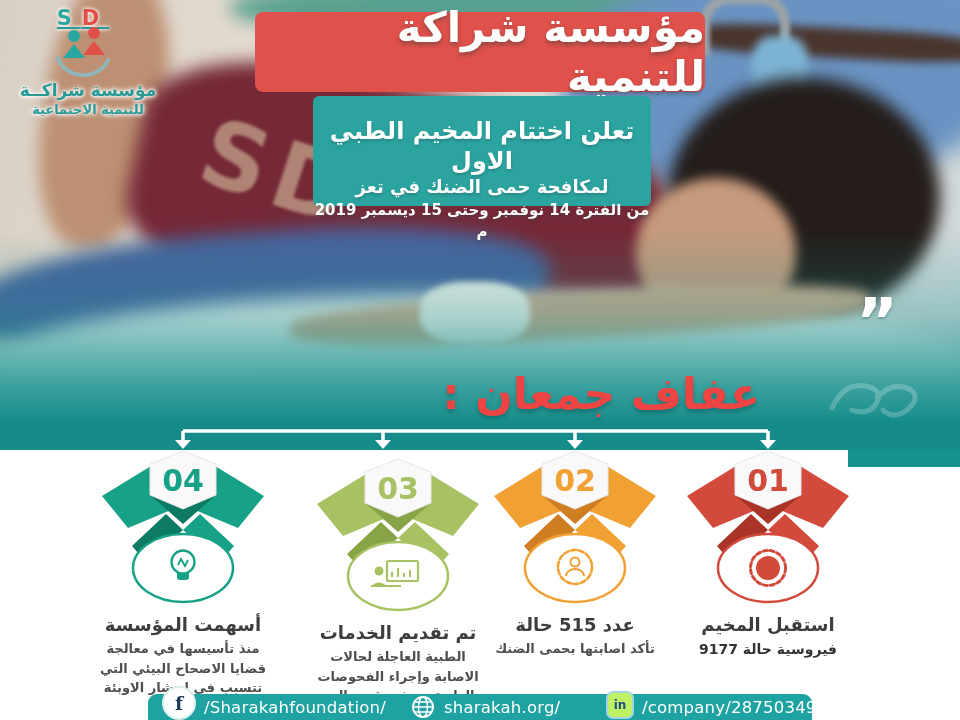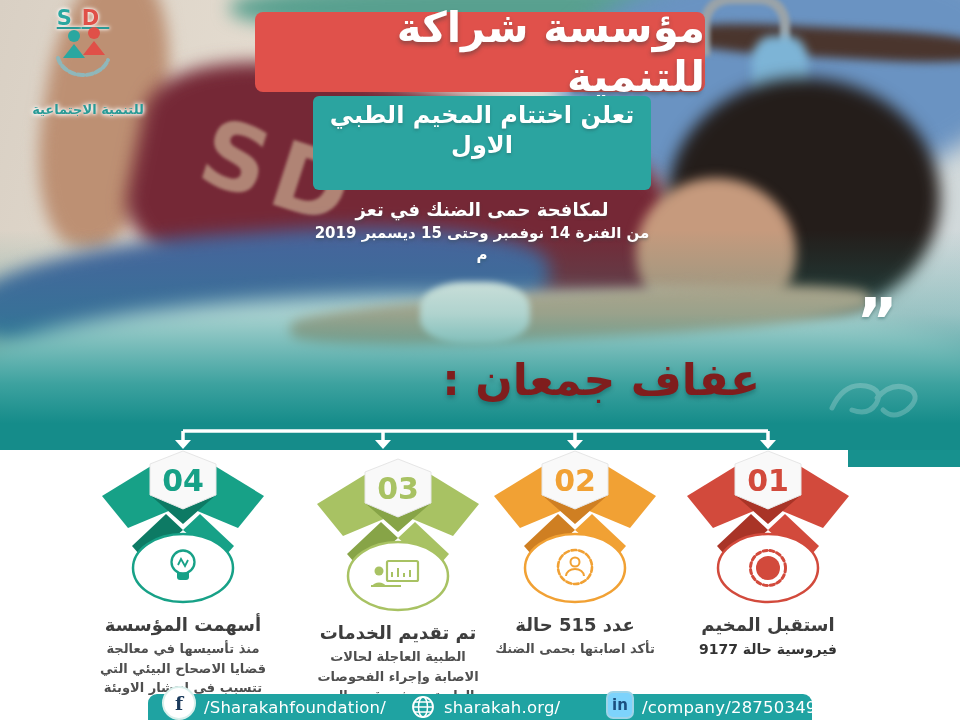--- a/index.html
+++ b/index.html
@@ -42,32 +42,32 @@
            text-shadow:0 0 3px #fff,0 0 5px #fff,0 0 6px #fff;}
   .logo-l2{position:absolute;left:0;top:100px;width:160px;font-weight:bold;font-size:13px;
            text-shadow:0 0 3px #fff,0 0 5px #fff,0 0 6px #fff;}
 
   
   .banner{left:255px;top:12px;width:450px;height:80px;border-radius:8px;
           display:flex;align-items:center;justify-content:center;
           color:#fff;font-size:42px;font-weight:bold;
           text-shadow:0 3px 4px rgba(60,60,60,.45);}
   .panel{left:313px;top:96px;width:338px;height:90px;border-radius:6px;
-         color:#fff;text-align:center;padding-top:4px;
+         color:#fff;text-align:center;padding-top:20px;
          text-shadow:0 2px 3px rgba(40,80,80,.35);}
   .panel .l1{font-size:24px;font-weight:bold;line-height:1.25;}
-  .panel .l2{font-size:18px;font-weight:bold;line-height:1.25;margin-top:39px;}
+  .panel .l2{font-size:18px;font-weight:bold;line-height:1.25;}
   .panel .l3{font-size:15px;font-weight:bold;line-height:1.5;}
 
   
   .quote-mark{right:62px;top:290px;color:#fff;font-size:64px;font-weight:bold;line-height:1;
               text-shadow:0 2px 3px rgba(0,60,60,.3);}
   .role{right:120px;top:316px;color:#fff;font-size:26px;font-weight:bold;
         text-shadow:0 2px 3px rgba(0,60,60,.35);}
-  .person{right:200px;top:354px;color:#7f1d1d;font-size:44px;font-weight:bold;
+  .person{right:200px;top:368px;color:#ef4444;font-size:44px;font-weight:bold;
           text-shadow:0 3px 4px rgba(0,60,60,.35);}
   .watermark{right:38px;top:368px;opacity:.22;}
 
   
   .connector{left:0;top:418px;}
 
   
   .step{position:absolute;top:450px;width:200px;text-align:center;}
   .step svg.badge{display:block;margin:0 auto;}
   .wing{fill:var(--c);}
@@ -82,23 +82,23 @@
   .step-body.big{font-size:13px;}
   .step-body.num-line{font-size:14px;color:#333;}
 
   
   .footer-bar{left:148px;top:694px;width:664px;height:26px;border-radius:9px 9px 0 0;color:#fff;}
   .f-group{position:absolute;top:0;height:26px;display:flex;align-items:center;gap:8px;}
   .f-label{font-size:16.5px;letter-spacing:.2px;}
   .fb-icon{width:30px;height:30px;margin-top:-8px;border-radius:50%;background:#fff;border:2px solid #d9f0ec;
            display:flex;align-items:center;justify-content:center;
            color:#1b3a5c;font-weight:bold;font-size:19px;font-family:"DejaVu Serif",serif;}
-  .in-icon{width:24px;height:24px;margin-top:-4px;border-radius:7px;background:#7dd3fc;border:2px solid #9fd4e8;
+  .in-icon{width:24px;height:24px;margin-top:-4px;border-radius:7px;background:#bef264;border:2px solid #9fd4e8;
            display:flex;align-items:center;justify-content:center;
-           color:#1b4f80;font-weight:bold;font-size:15px;}
+           color:#1b4f80;font-weight:bold;font-size:12px;}
 </style>
 </head>
 <body>
 
 <div class="stage">
 
   <div class="photo">
     <div class="blob b-scrub"></div>
     <div class="blob b-pillow"></div>
     <div class="blob b-wood"></div>
@@ -122,20 +122,21 @@
     <div class="logo-letters" style="direction:ltr;text-decoration:underline;">
       <span class="s">S</span><span class="d">D</span>
     </div>
     <svg class="logo-mark" width="66" height="58" viewBox="0 0 66 58">
       <path d="M8,34 a26,22 0 0 0 50,2" fill="none" stroke="#8fb7ba" stroke-width="4" stroke-dasharray="6 3" stroke-linecap="round"></path>
       <circle cx="24" cy="12" r="6" fill="#2aa7a0"></circle>
       <path d="M13,34 L24,20 L35,34 Z" fill="#2aa7a0"></path>
       <circle cx="44" cy="9" r="6" fill="#e05048"></circle>
       <path d="M33,31 L44,17 L55,31 Z" fill="#e05048"></path>
     </svg>
+    <div class="logo-l1">مؤسسة شراكــة</div>
     <div class="logo-l2">للتنمية الاجتماعية</div>
   </div>
 
   <div class="abs banner ar" style="background: rgb(224, 81, 75);">
     <span>مؤسسة شراكة للتنمية</span>
   </div>
 
   <div class="abs panel ar" style="background: rgb(43, 164, 160);">
     <div class="l1">تعلن اختتام المخيم الطبي الاول</div>
     <div class="l2">لمكافحة حمى الضنك في تعز</div>

